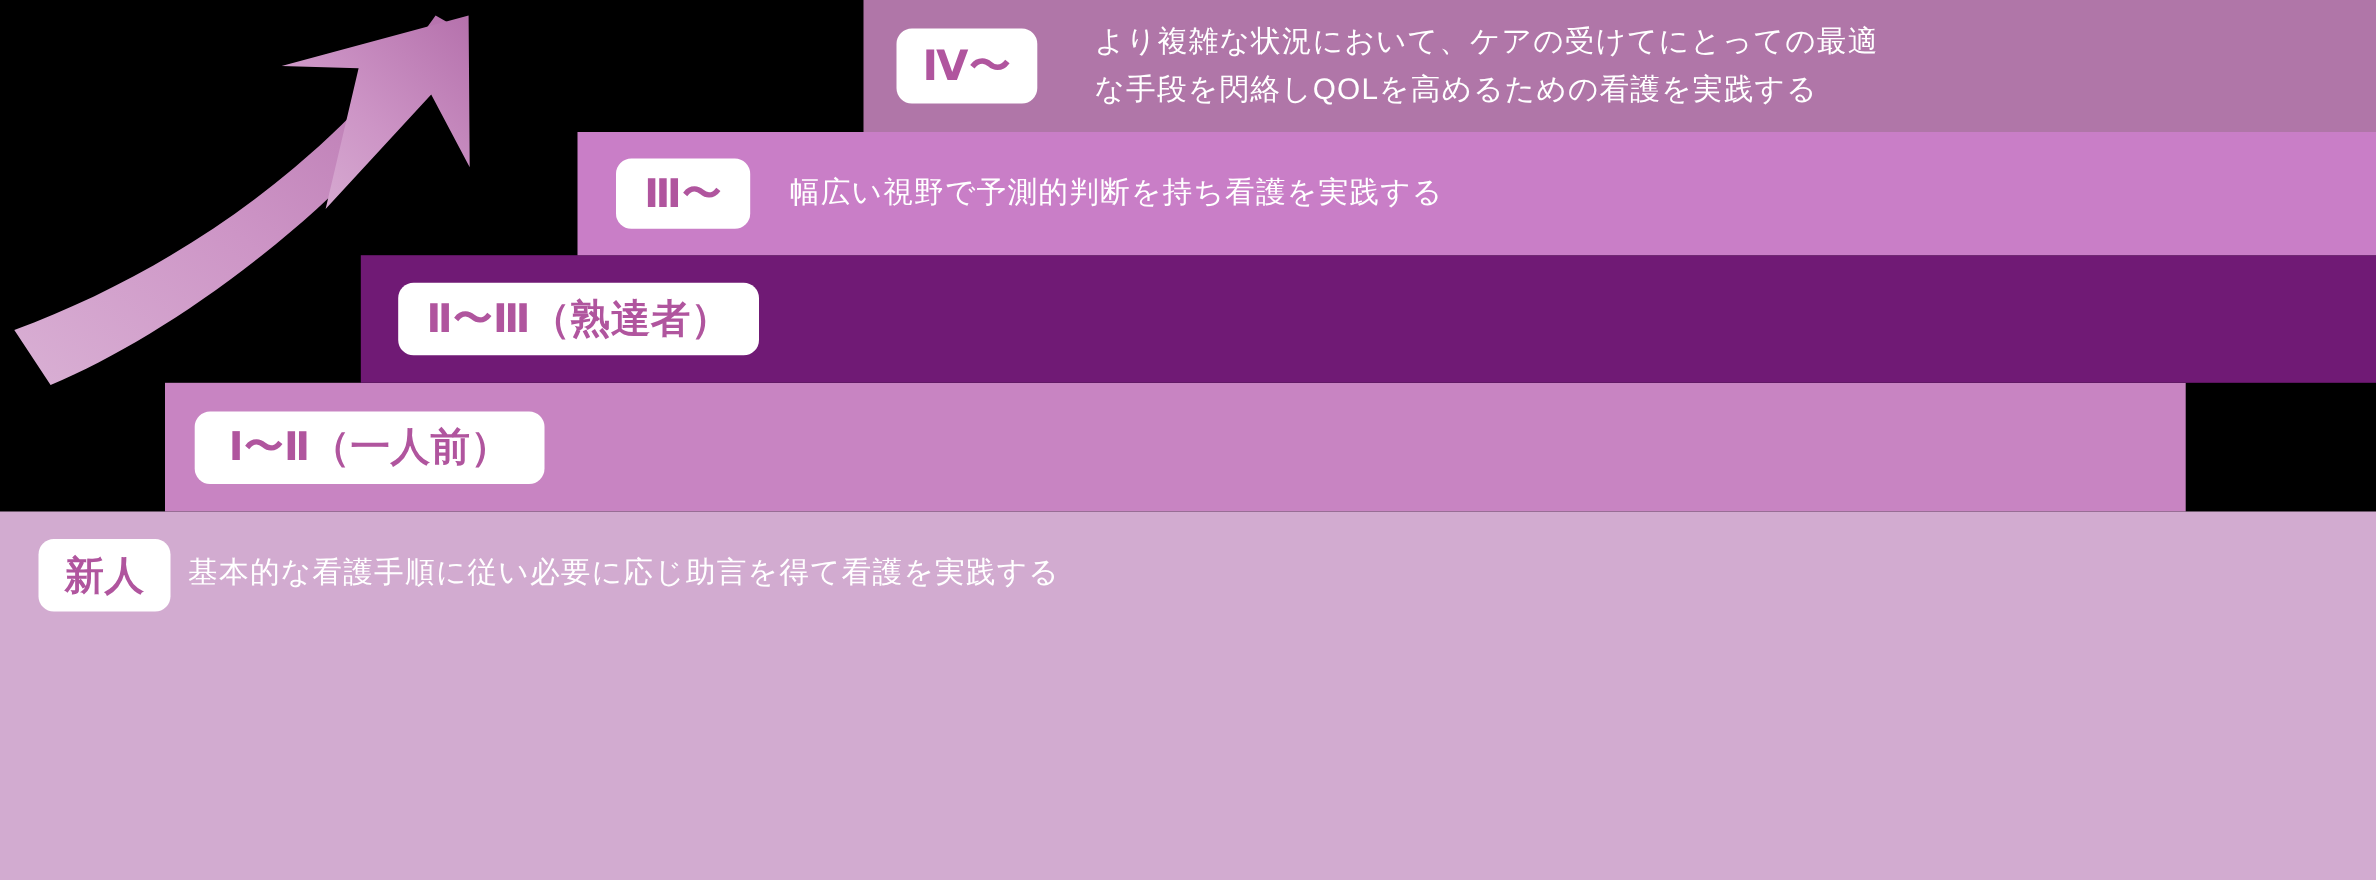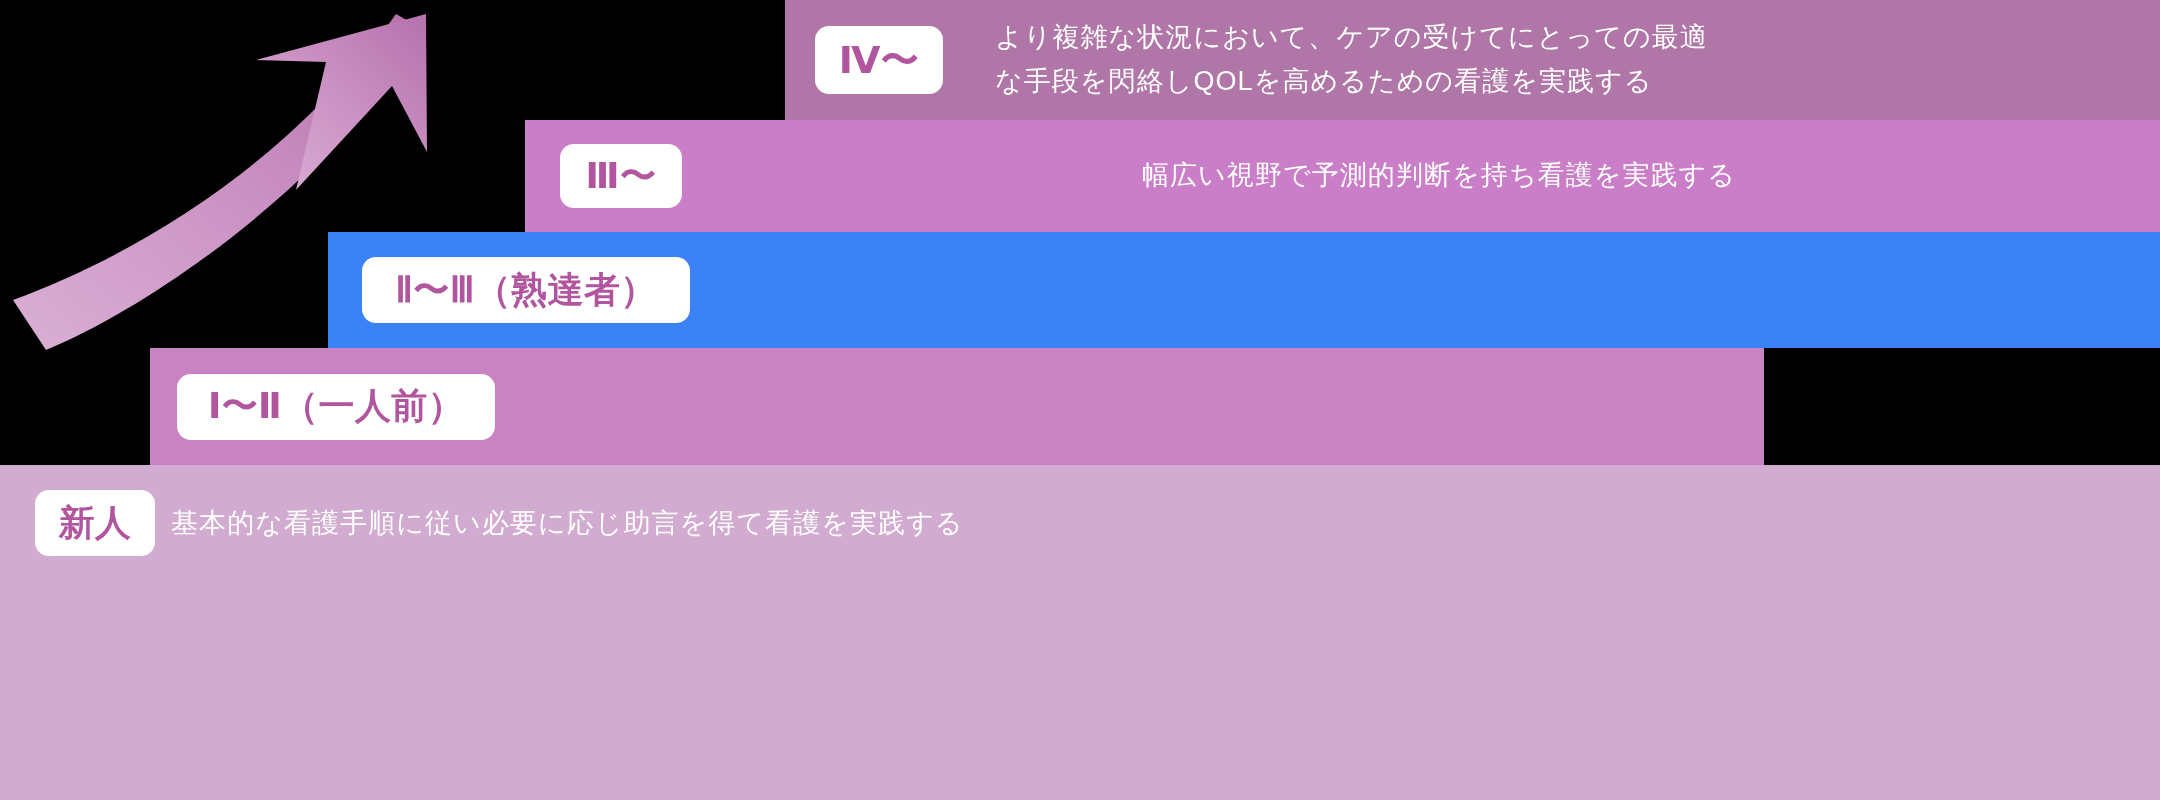--- a/index.html
+++ b/index.html
@@ -86,59 +86,59 @@
     width: 1635px; height: 112px;
     padding-left: 35px;
   }
   #step-3 .badge {
     width: 122px; height: 64px;
     font-size: 36px;
   }
   #step-3 .desc {
     font-size: 27px;
     padding-left: 36px;
-    text-align: center;
   }
 
   
   #step-2 {
     left: 328px; top: 232px;
     width: 1832px; height: 116px;
     padding-left: 34px;
   }
   #step-2 .badge {
     width: 328px; height: 66px;
     font-size: 36px;
   }
   #step-2 .desc {
     font-size: 27px;
     padding-left: 30px;
   }
 
   
   #step-1 {
     left: 150px; top: 348px;
-    width: 1614px; height: 117px;
+    width: 1837px; height: 117px;
     padding-left: 27px;
   }
   #step-1 .badge {
     width: 318px; height: 66px;
     font-size: 36px;
   }
   #step-1 .desc {
     font-size: 27px;
     padding-left: 22px;
   }
 
   
   #step-0 {
     left: 0px; top: 465px;
     width: 2160px; height: 335px;
     padding-left: 35px;
     align-items: flex-start;
+    font-family: Liberation Mono, monospace;
   }
   #step-0 .badge {
     width: 120px; height: 66px;
     font-size: 36px;
     margin-top: 25px;
   }
   #step-0 .desc {
     font-size: 27px;
     padding-left: 16px;
     margin-top: 38px;
@@ -211,21 +211,21 @@
     </div>
     <div class="desc">基本的な看護手順に従い必要に応じ助言を得て看護を実践する</div>
   </div>
 
   <div class="step" id="step-1" style="background: rgb(200, 132, 194);">
     <div class="badge" style="color: rgb(176, 85, 158);">
       <span>Ⅰ〜Ⅱ（一人前）</span>
     </div>
   </div>
 
-  <div class="step" id="step-2" style="background: #3b82f6; font-family: Liberation Mono, monospace;">
+  <div class="step" id="step-2" style="background: #701a75;">
     <div class="badge" style="color: rgb(176, 85, 158);">
       <span>Ⅱ〜Ⅲ（熟達者）</span>
     </div>
   </div>
 
   <div class="step" id="step-3" style="background: rgb(201, 126, 199);">
     <div class="badge" style="color: rgb(176, 85, 158);">
       <span>Ⅲ〜</span>
     </div>
     <div class="desc">幅広い視野で予測的判断を持ち看護を実践する</div>

